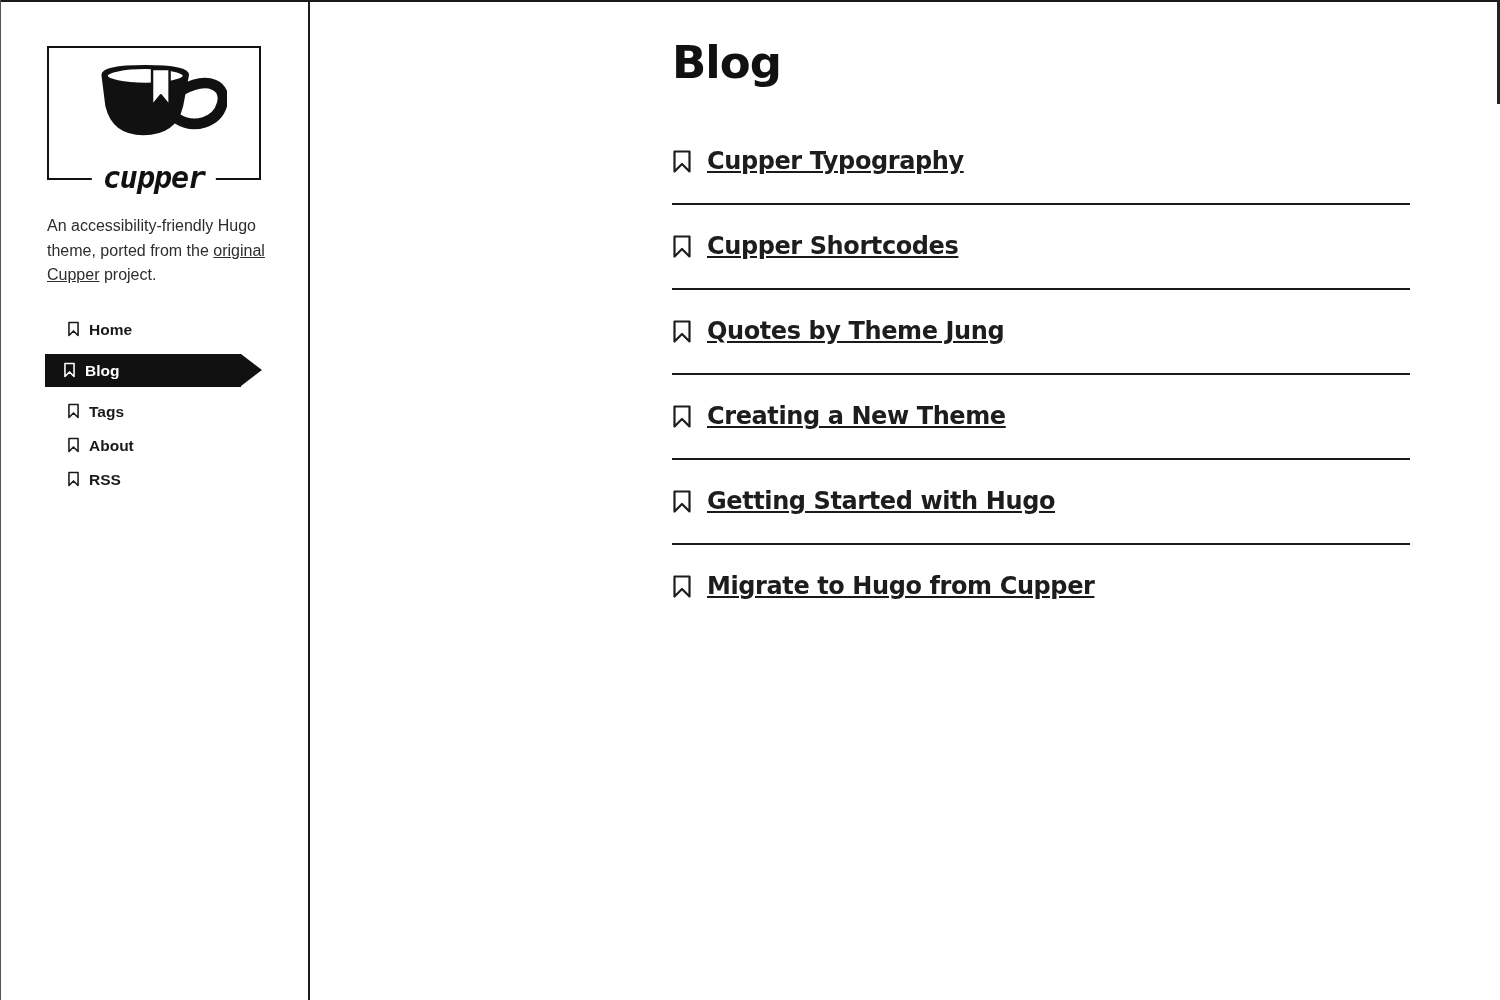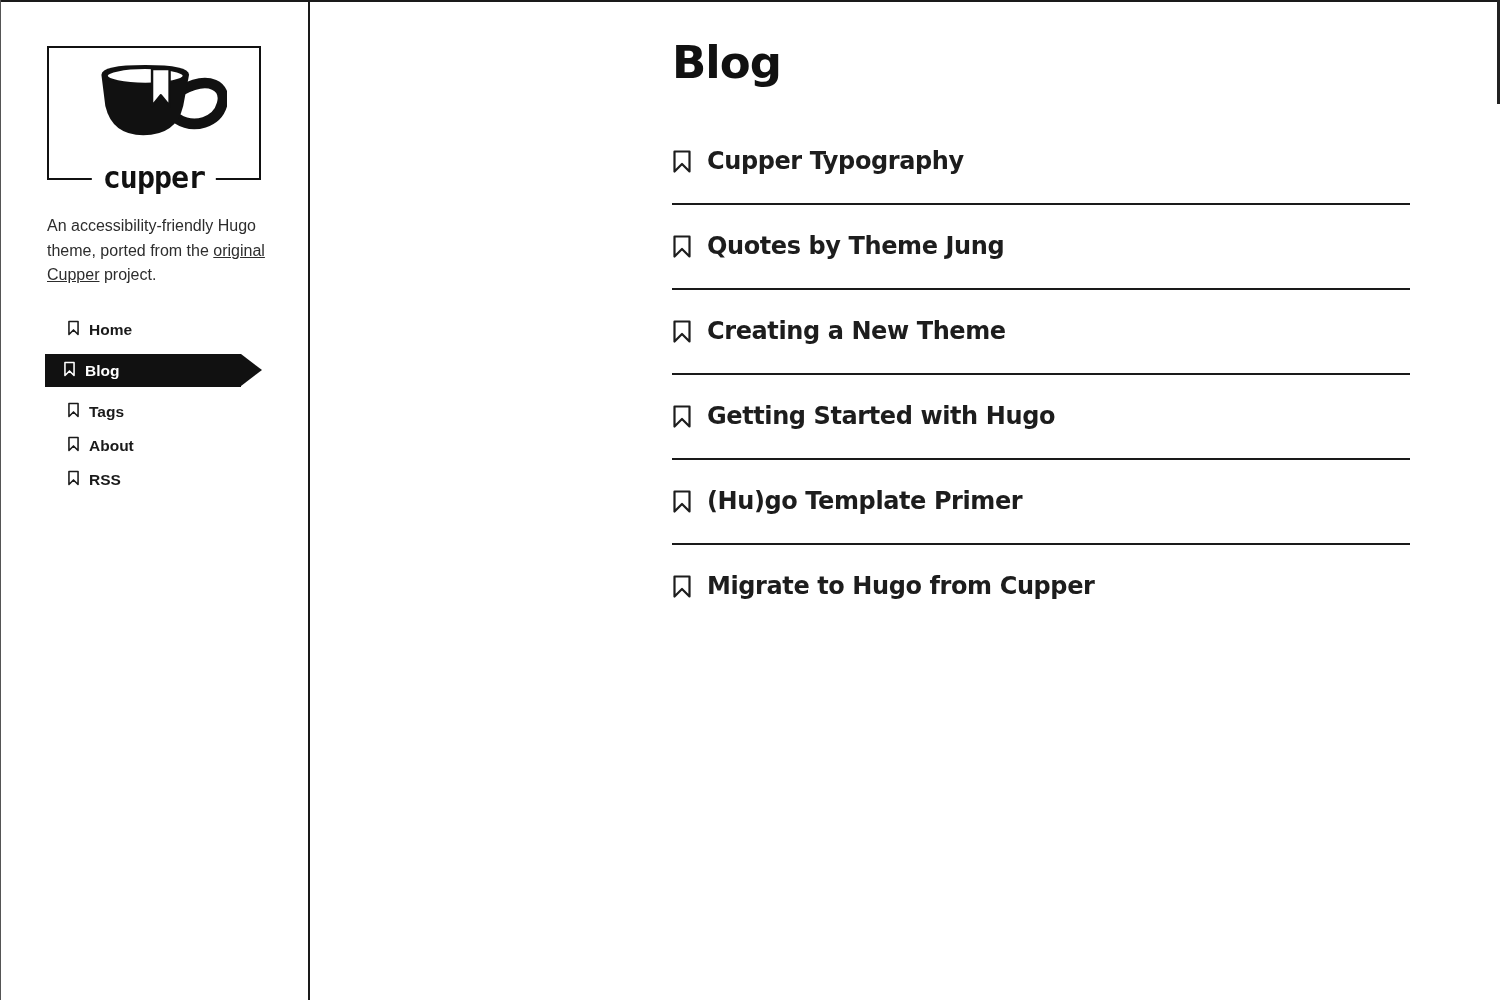--- a/index.html
+++ b/index.html
@@ -35,20 +35,21 @@
     position: absolute; top: 0; left: 0;
     width: 310px; height: 1000px;
     border-right: 2px solid #1a1a1a;
     padding: 46px 30px 0 47px;
   }
   .logo-box {
     position: relative;
     width: 214px; height: 134px;
     border: 2px solid #111111;
     cursor: pointer;
+    font-style: italic;
   }
   .logo-box svg.cup { display: block; margin: 8px auto 0; }
   .logo-text {
     position: absolute;
     left: 50%; bottom: -16px;
     transform: translateX(-50%);
     background: #ffffff;
     padding: 0 11px;
     font-family: "DejaVu Sans Mono", monospace;
     font-weight: bold;
@@ -68,20 +69,21 @@
   .tagline a {
     color: inherit;
     text-decoration: underline;
     cursor: pointer;
   }
   .nav { margin-top: 25px; margin-left: -2px; }
   .nav ul { list-style: none; margin: 0; padding: 0; }
   .nav li {
     position: relative;
     display: flex;
+    align-items: center;
     gap: 9px;
     width: 196px;
     padding: 7px 0 7px 22px;
     margin: 1px 0;
     font-weight: bold;
     font-size: 15.5px;
     line-height: 19px;
     color: #1a1a1a;
     cursor: pointer;
   }
@@ -115,20 +117,21 @@
     font-size: 45px;
     line-height: 50px;
     letter-spacing: -1px;
     color: #111111;
   }
   .post-list {
     list-style: none;
     margin: 32px 0 0 0;
     padding: 0;
     width: 738px;
+    text-decoration: underline;
   }
   .post-list li {
     display: flex;
     align-items: center;
     gap: 15px;
     padding: 26px 0 27px 0;
     border-bottom: 2px solid #1a1a1a;
     cursor: pointer;
   }
   .post-list li:last-child { border-bottom: none; }
@@ -222,45 +225,45 @@
       </svg>
     </span>
     <a class="post-title">Cupper Typography</a>
   </li>
         <li>
     <span class="bm">
       <svg width="20" height="25" viewBox="0 0 20 24" aria-hidden="true">
         <path d="M2.5 2 H17.5 V22 L10 14.5 L2.5 22 Z" fill="none" stroke="#1d1d1d" stroke-width="2.2" stroke-linejoin="round"></path>
       </svg>
     </span>
+    <a class="post-title">Cupper Shortcodes</a>
+  </li>
+        <li>
+    <span class="bm">
+      <svg width="20" height="25" viewBox="0 0 20 24" aria-hidden="true">
+        <path d="M2.5 2 H17.5 V22 L10 14.5 L2.5 22 Z" fill="none" stroke="#1d1d1d" stroke-width="2.2" stroke-linejoin="round"></path>
+      </svg>
+    </span>
     <a class="post-title">Quotes by Theme Jung</a>
   </li>
         <li>
     <span class="bm">
       <svg width="20" height="25" viewBox="0 0 20 24" aria-hidden="true">
         <path d="M2.5 2 H17.5 V22 L10 14.5 L2.5 22 Z" fill="none" stroke="#1d1d1d" stroke-width="2.2" stroke-linejoin="round"></path>
       </svg>
     </span>
     <a class="post-title">Creating a New Theme</a>
   </li>
         <li>
     <span class="bm">
       <svg width="20" height="25" viewBox="0 0 20 24" aria-hidden="true">
         <path d="M2.5 2 H17.5 V22 L10 14.5 L2.5 22 Z" fill="none" stroke="#1d1d1d" stroke-width="2.2" stroke-linejoin="round"></path>
       </svg>
     </span>
     <a class="post-title">Getting Started with Hugo</a>
-  </li>
-        <li>
-    <span class="bm">
-      <svg width="20" height="25" viewBox="0 0 20 24" aria-hidden="true">
-        <path d="M2.5 2 H17.5 V22 L10 14.5 L2.5 22 Z" fill="none" stroke="#1d1d1d" stroke-width="2.2" stroke-linejoin="round"></path>
-      </svg>
-    </span>
-    <a class="post-title">(Hu)go Template Primer</a>
   </li>
         <li>
     <span class="bm">
       <svg width="20" height="25" viewBox="0 0 20 24" aria-hidden="true">
         <path d="M2.5 2 H17.5 V22 L10 14.5 L2.5 22 Z" fill="none" stroke="#1d1d1d" stroke-width="2.2" stroke-linejoin="round"></path>
       </svg>
     </span>
     <a class="post-title">Migrate to Hugo from Cupper</a>
   </li>
       </ul>

